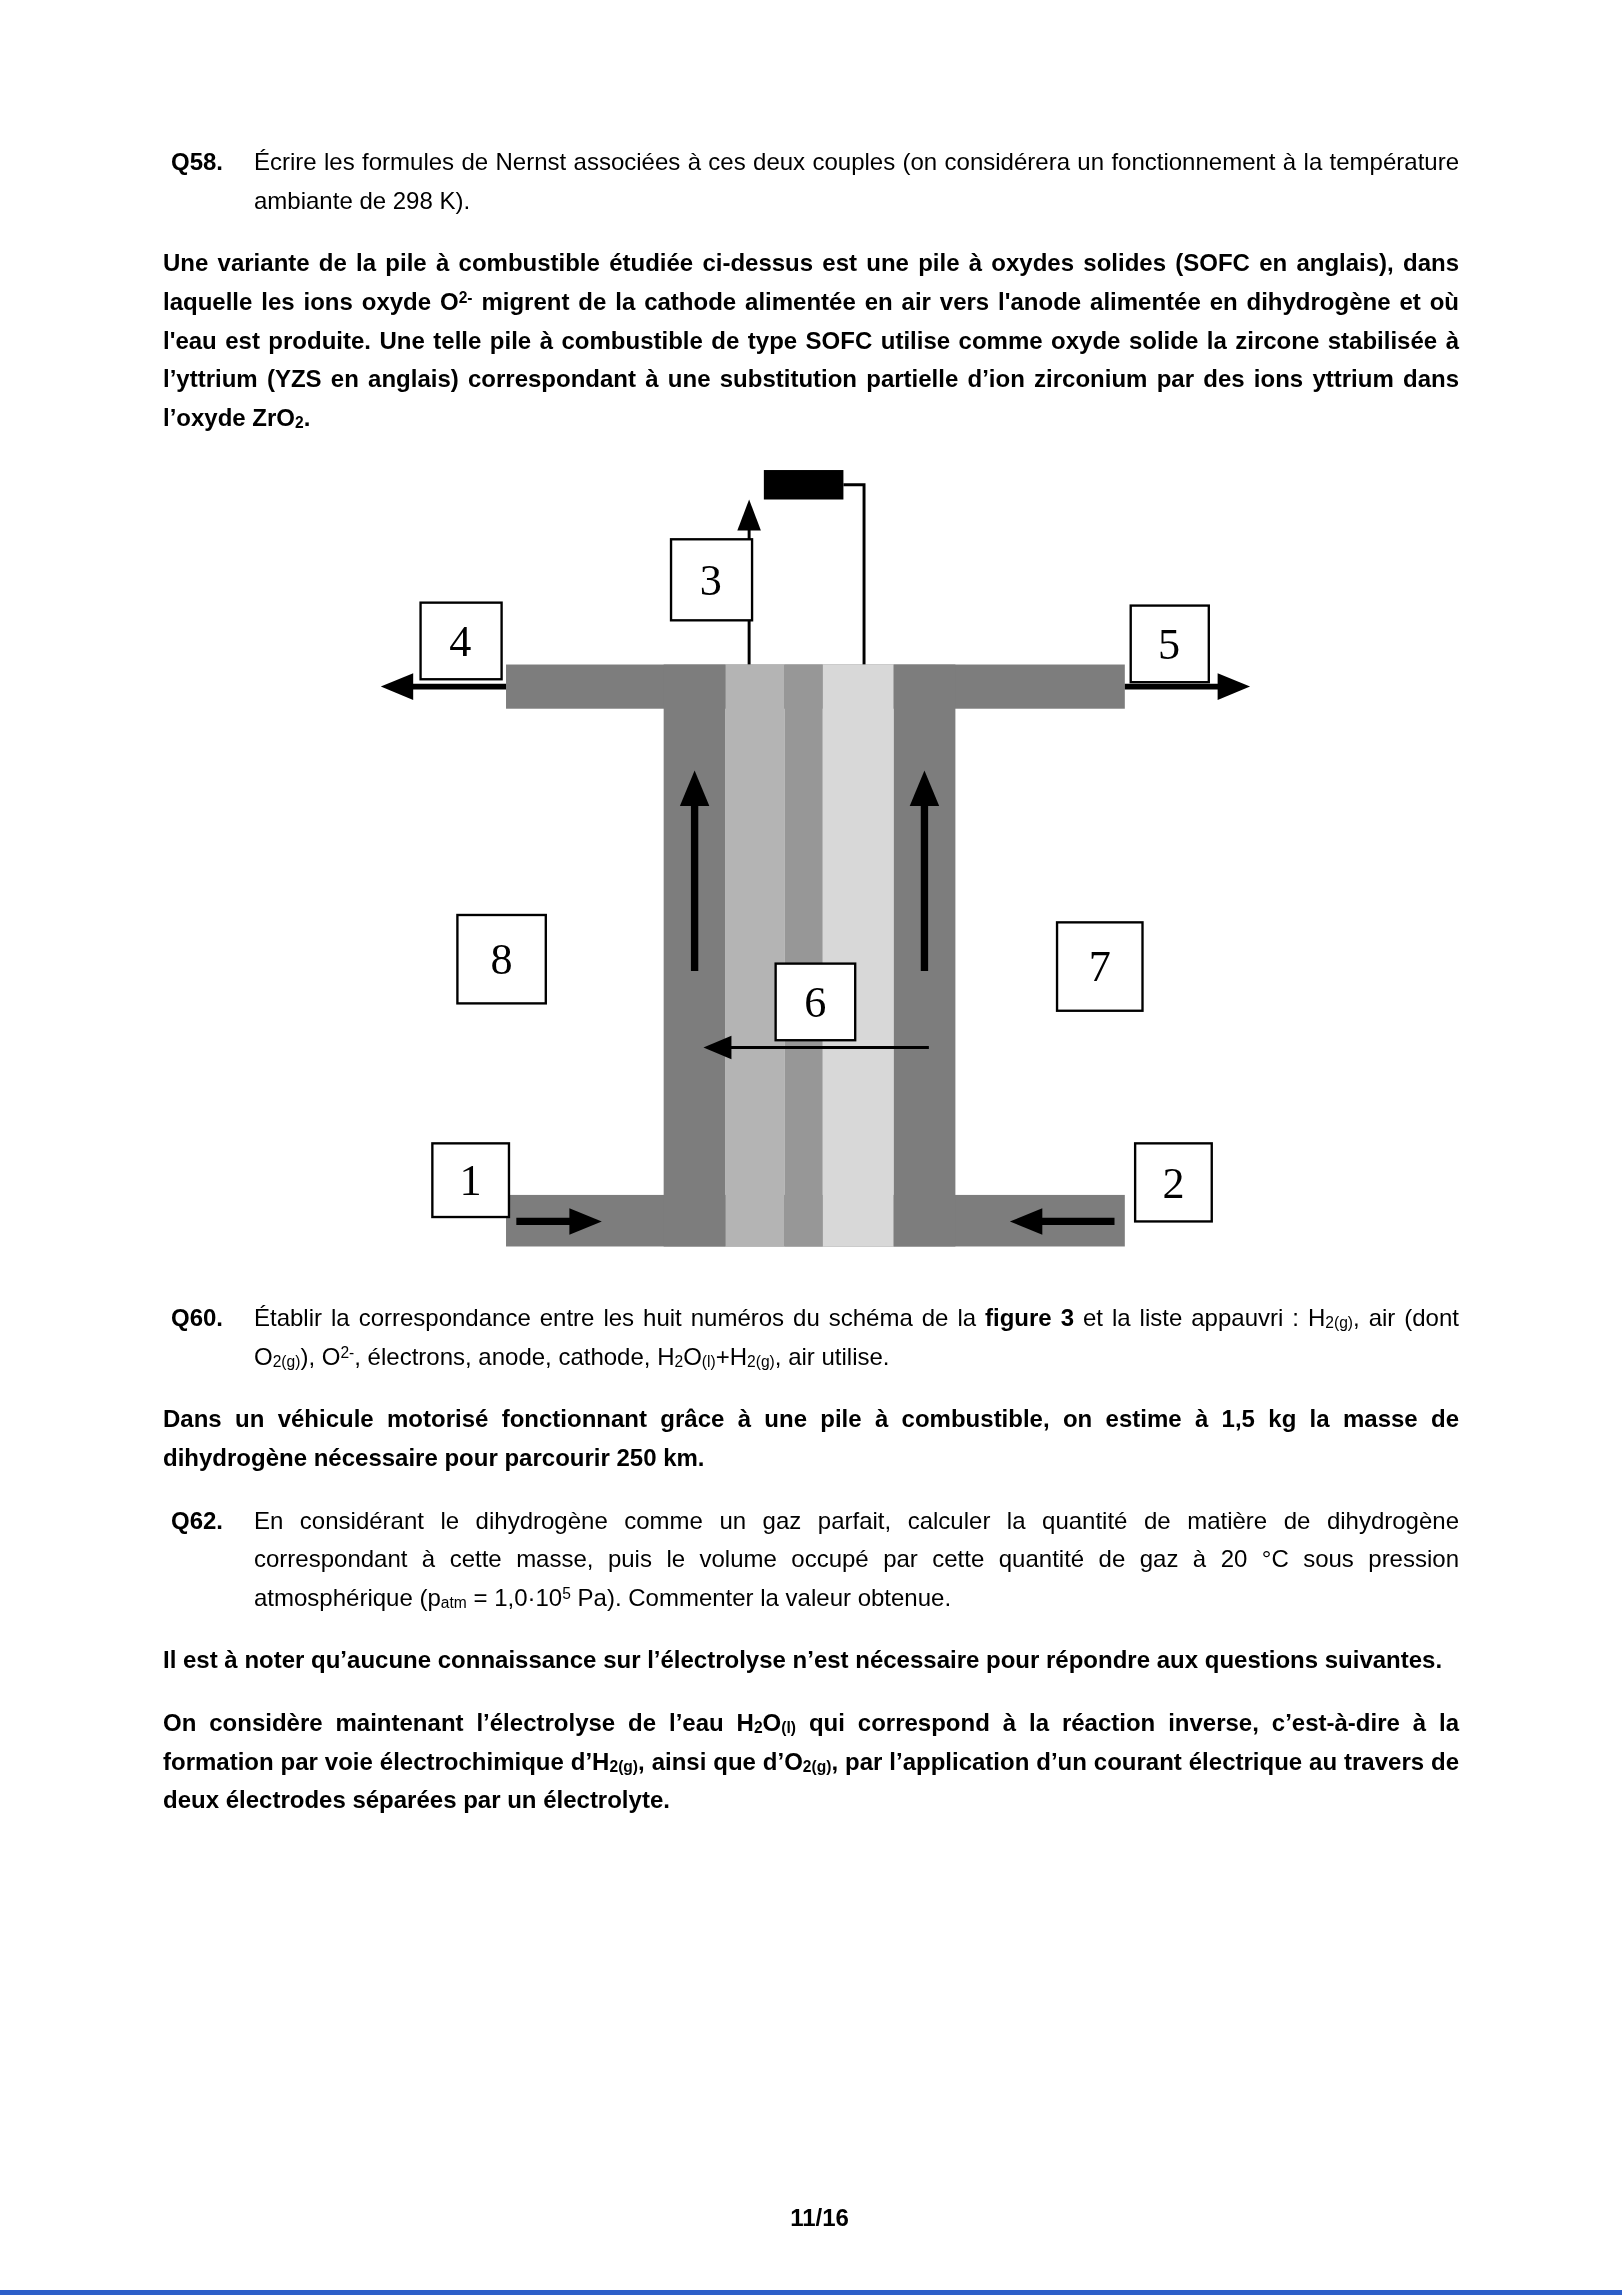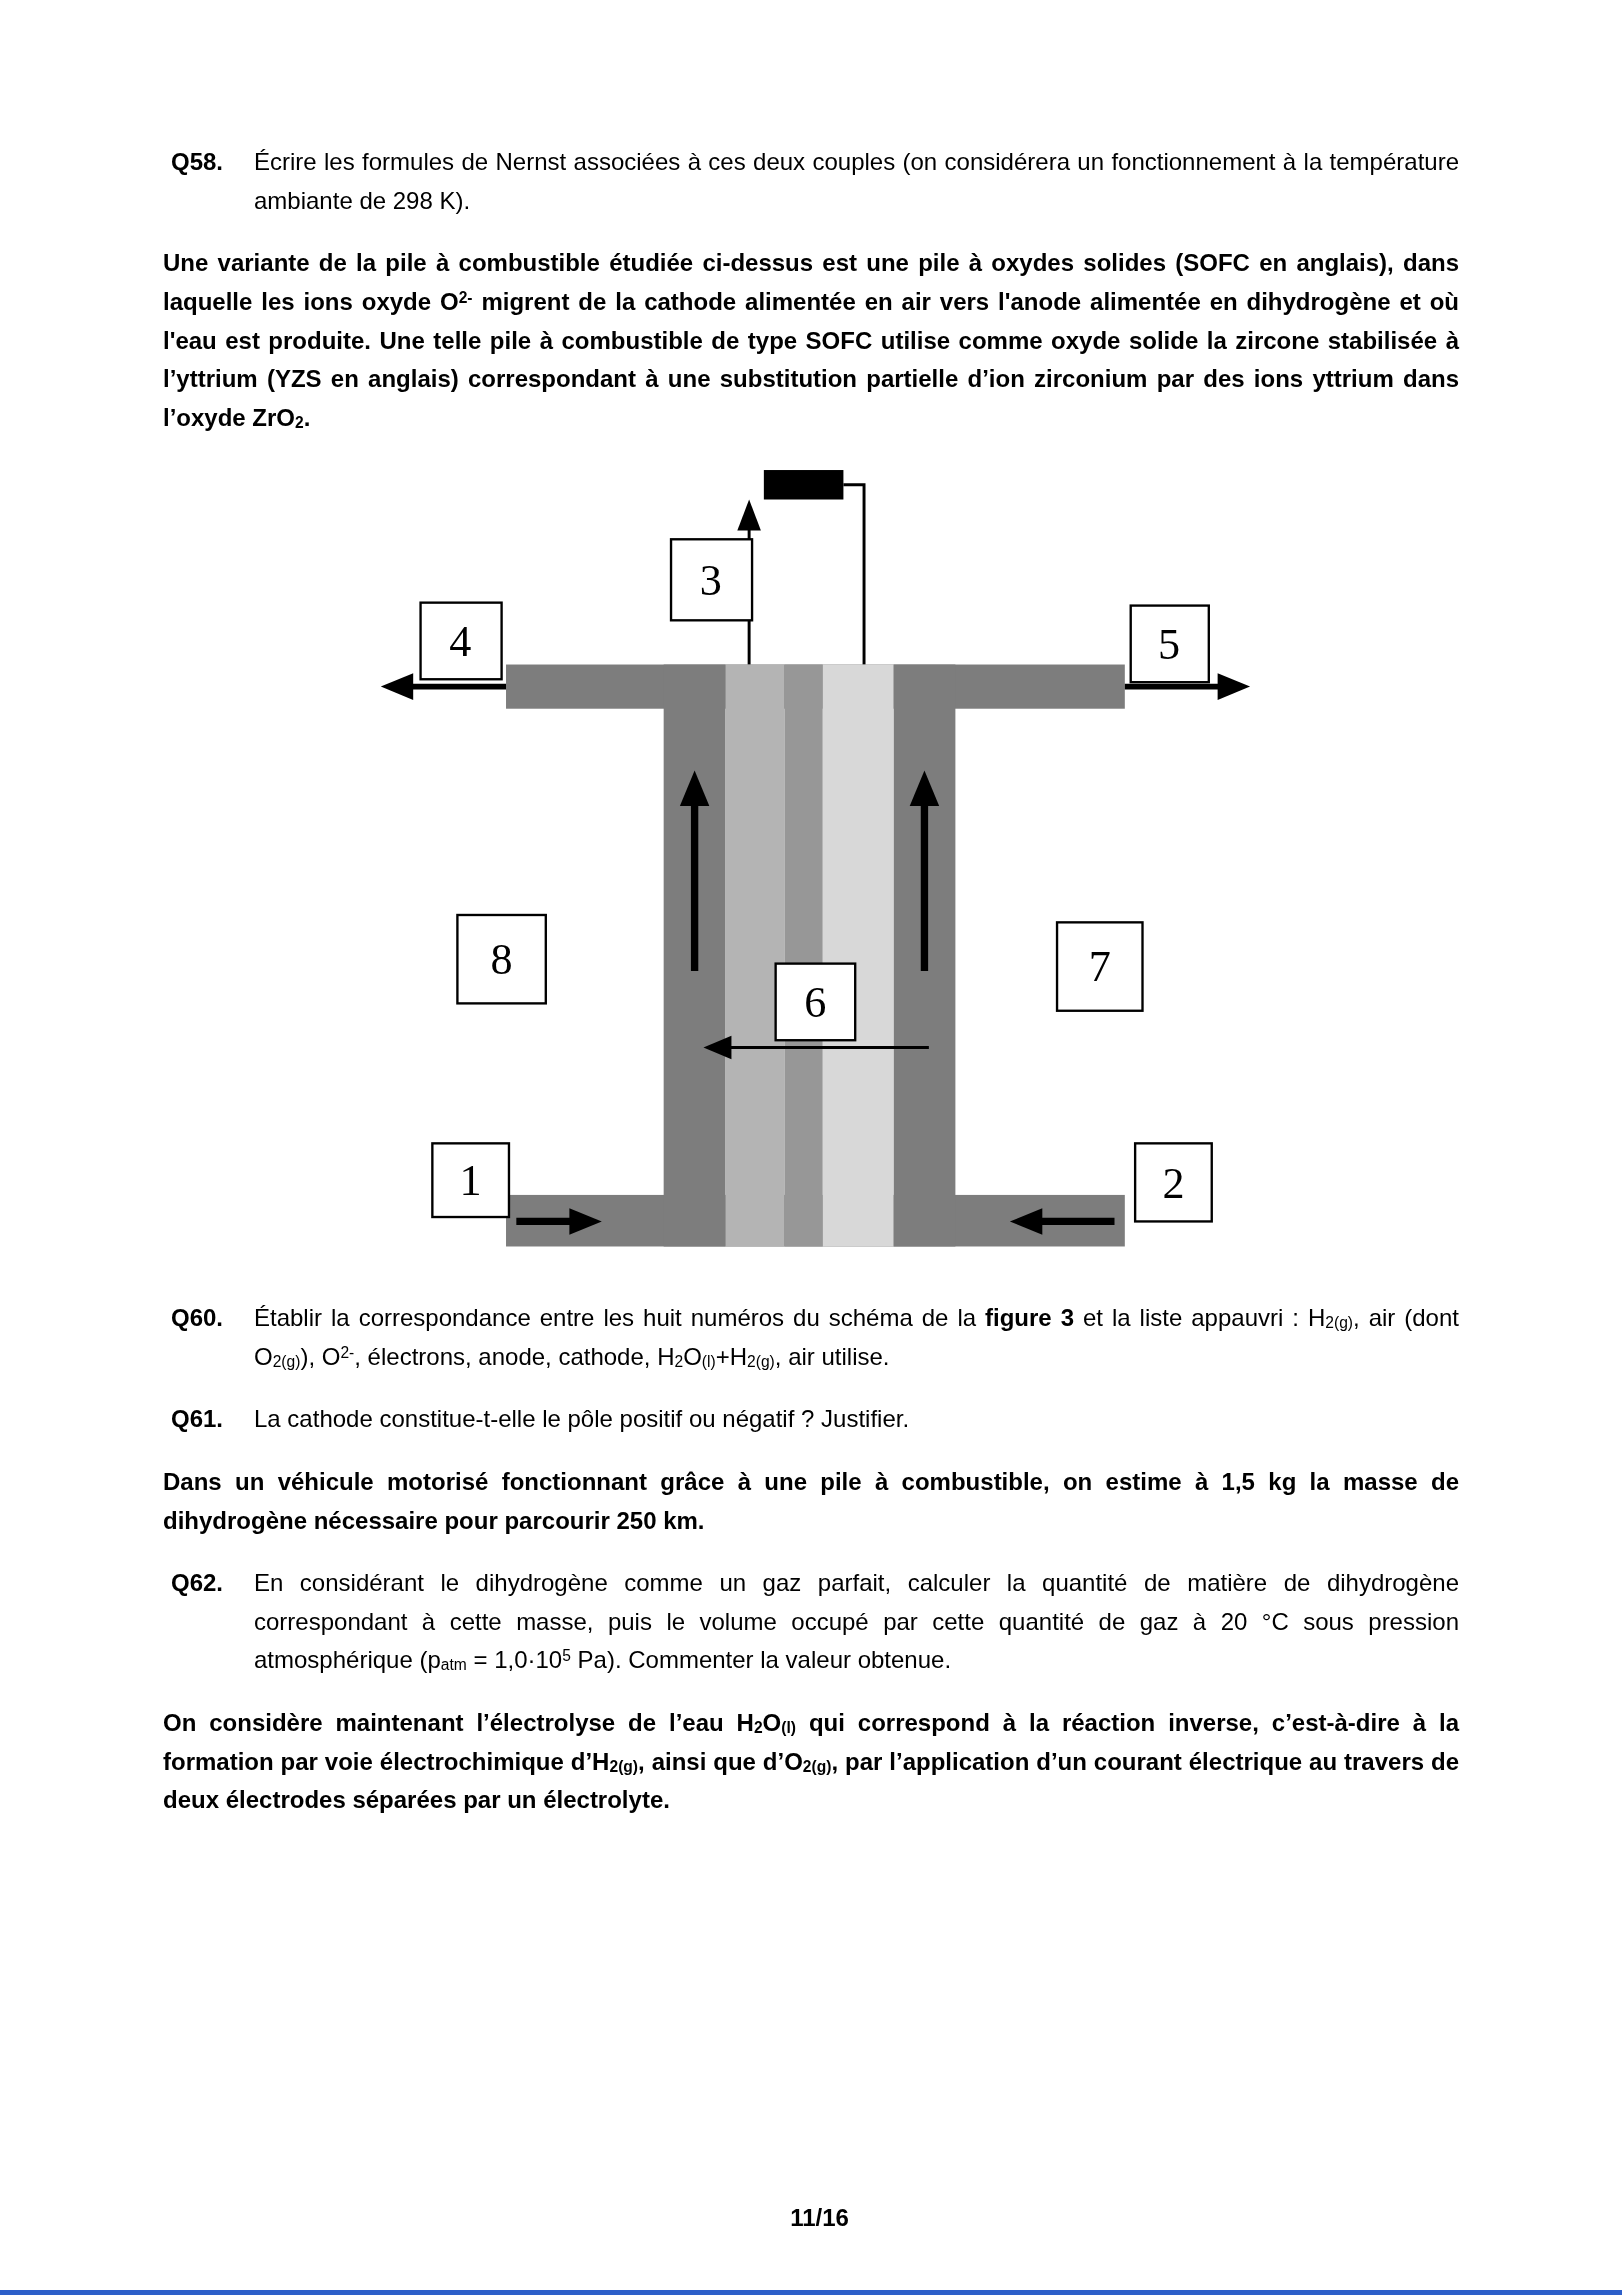--- a/index.html
+++ b/index.html
@@ -111,32 +111,29 @@
         </g>
       </svg>
     </div>
 
 
     <div class="block question">
       <span class="qlabel">Q60.</span>
       <span class="qtext"><span>Établir la correspondance entre les huit numéros du schéma de la </span><b>figure 3</b><span> et la liste appauvri : H</span><sub>2(g)</sub><span>, air (dont O</span><sub>2(g)</sub><span>), O</span><sup>2-</sup><span>, électrons, anode, cathode, H</span><sub>2</sub><span>O</span><sub>(l)</sub><span>+H</span><sub>2(g)</sub><span>, air utilise.</span></span>
     </div>
 
-    <div class="block question">
-      <span class="qlabel">Q61.</span>
-      <span class="qtext">La cathode constitue-t-elle le pôle positif ou négatif ? Justifier.</span>
-    </div>
 
     <p class="block">Dans un véhicule motorisé fonctionnant grâce à une pile à combustible, on estime à 1,5 kg la masse de dihydrogène nécessaire pour parcourir 250 km.</p>
 
     <div class="block question">
       <span class="qlabel">Q62.</span>
       <span class="qtext"><span>En considérant le dihydrogène comme un gaz parfait, calculer la quantité de matière de dihydrogène correspondant à cette masse, puis le volume occupé par cette quantité de gaz à 20 °C sous pression atmosphérique (p</span><sub>atm</sub><span> = 1,0·10</span><sup>5</sup><span> Pa). Commenter la valeur obtenue.</span></span>
     </div>
 
+    <p class="block">Il est à noter qu’aucune connaissance sur l’électrolyse n’est nécessaire pour répondre aux questions suivantes.</p>
 
     <p class="block"><span>On considère maintenant l’électrolyse de l’eau H</span><sub>2</sub><span>O</span><sub>(l)</sub><span> qui correspond à la réaction inverse, c’est-à-dire à la formation par voie électrochimique d’H</span><sub>2(g)</sub><span>, ainsi que d’O</span><sub>2(g)</sub><span>, par l’application d’un courant électrique au travers de deux électrodes séparées par un électrolyte.</span></p>
 
   </div>
 
   <div class="footer-pagenum">11/16</div>
   <div class="bottom-bar" style="background:#2d5fc9"></div>
 </div>
 
 

